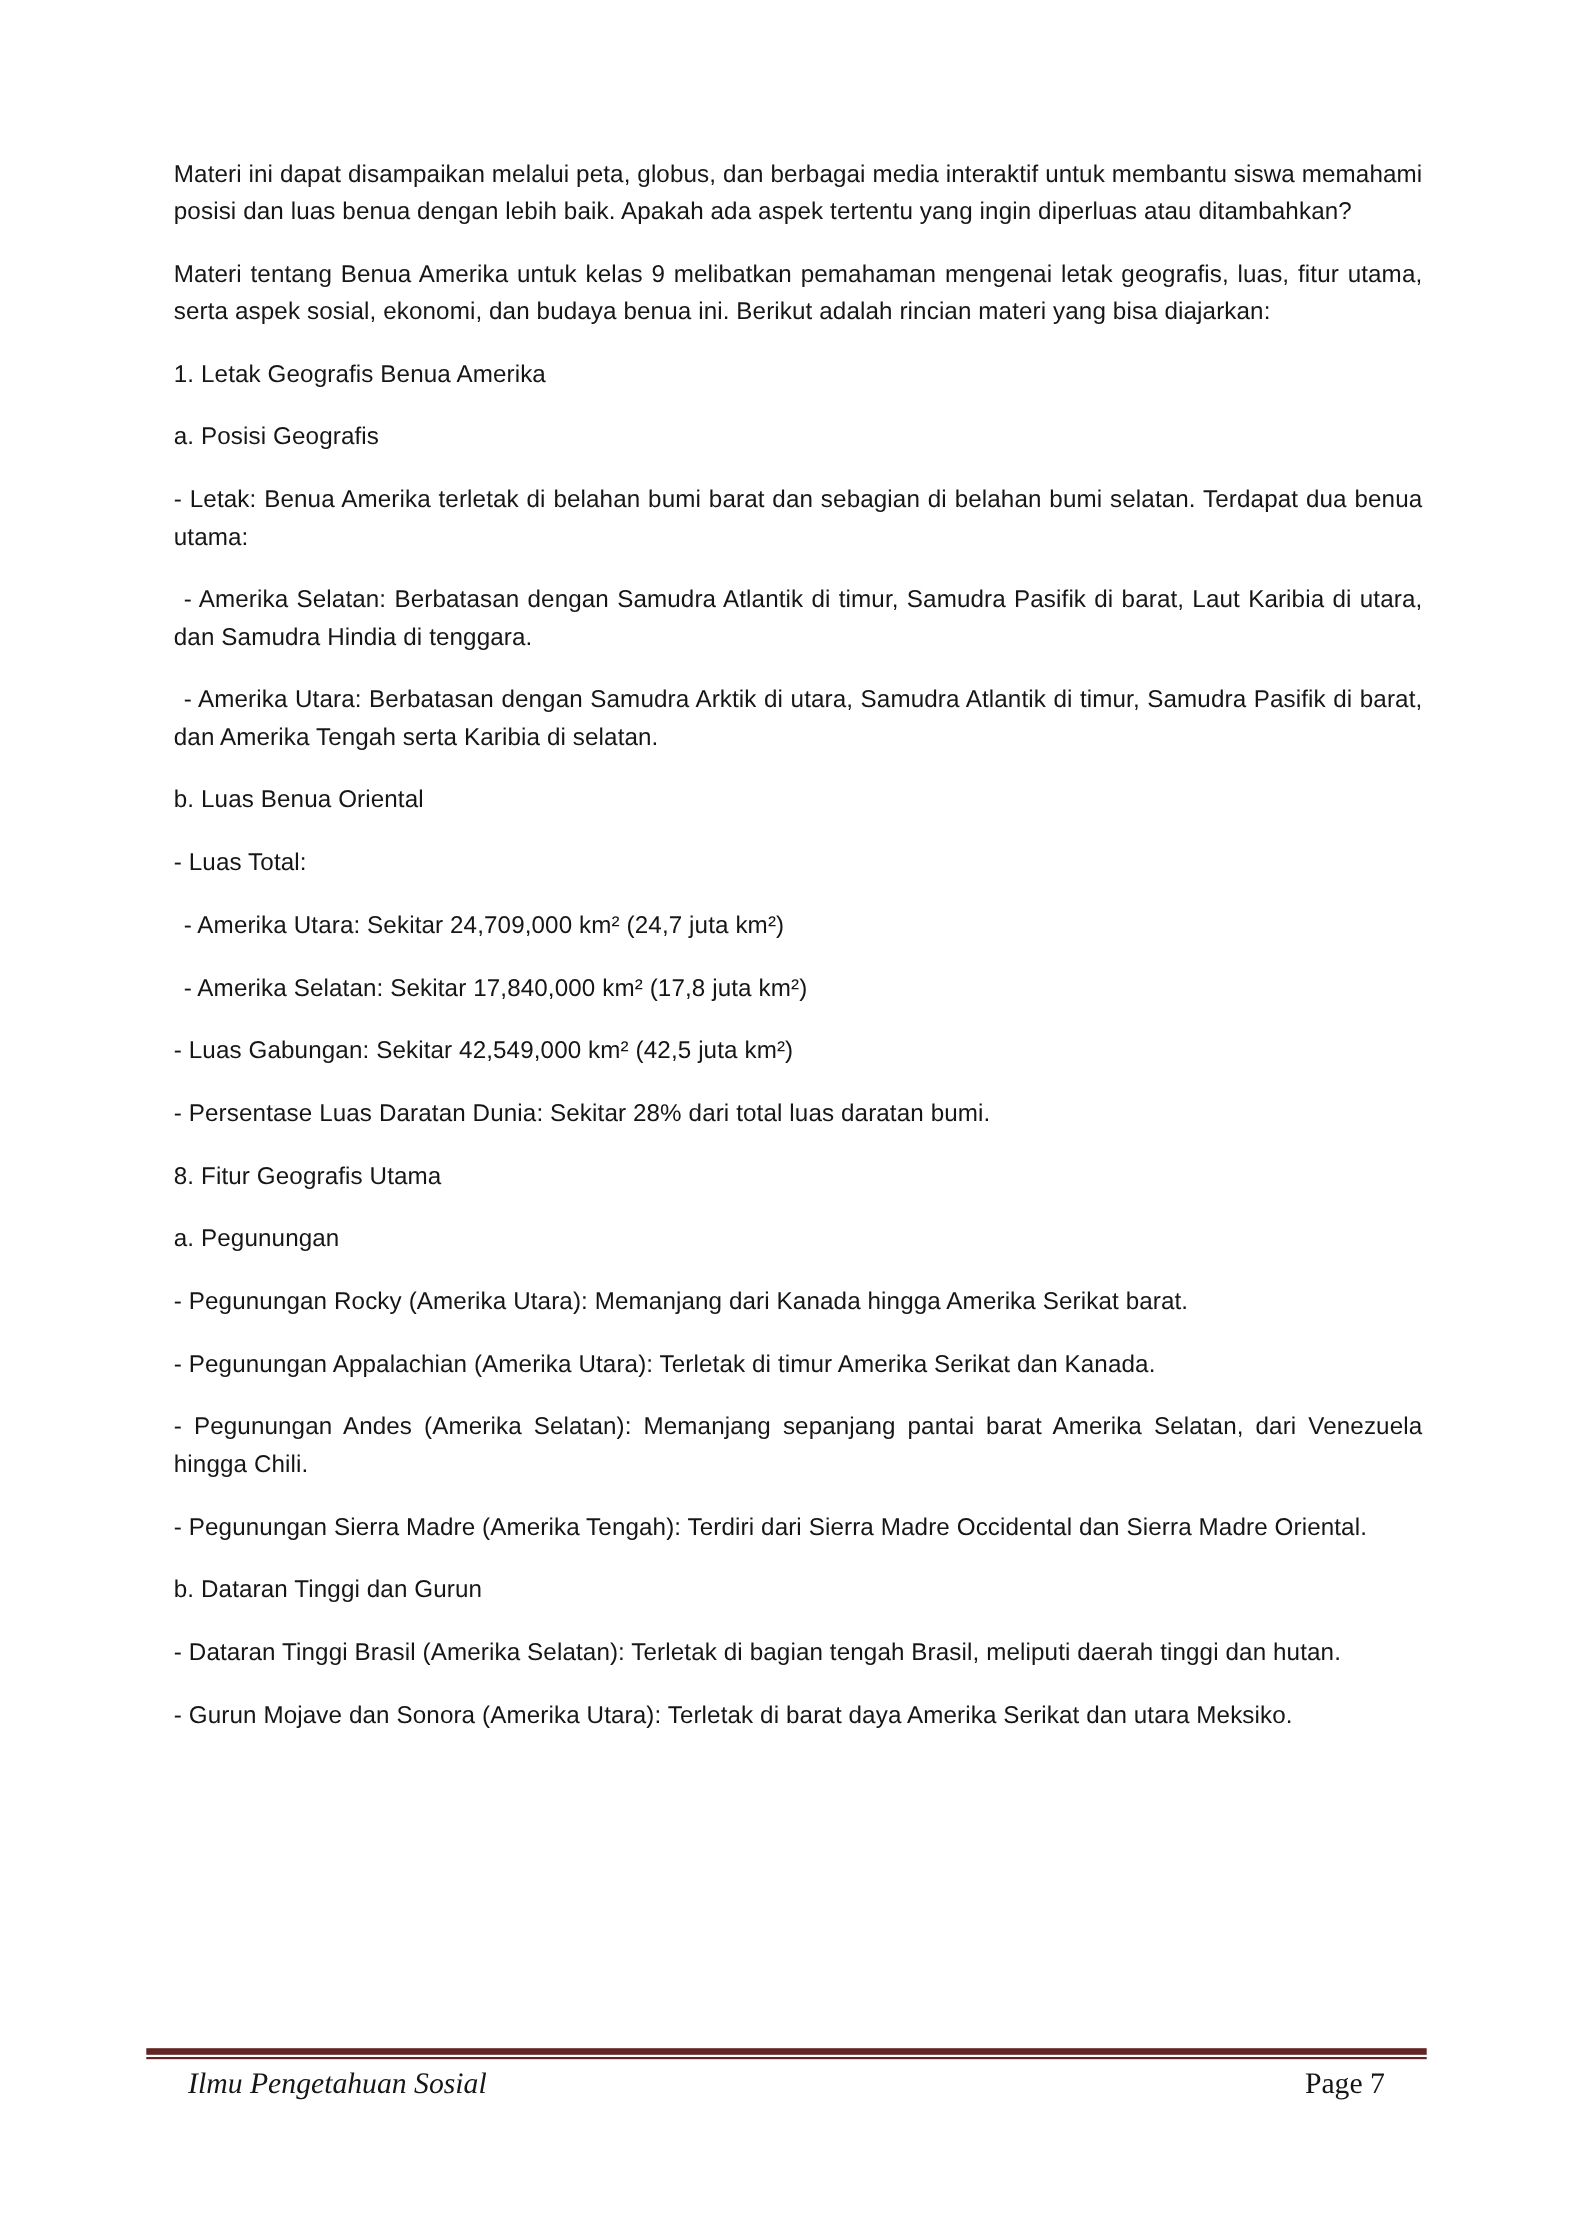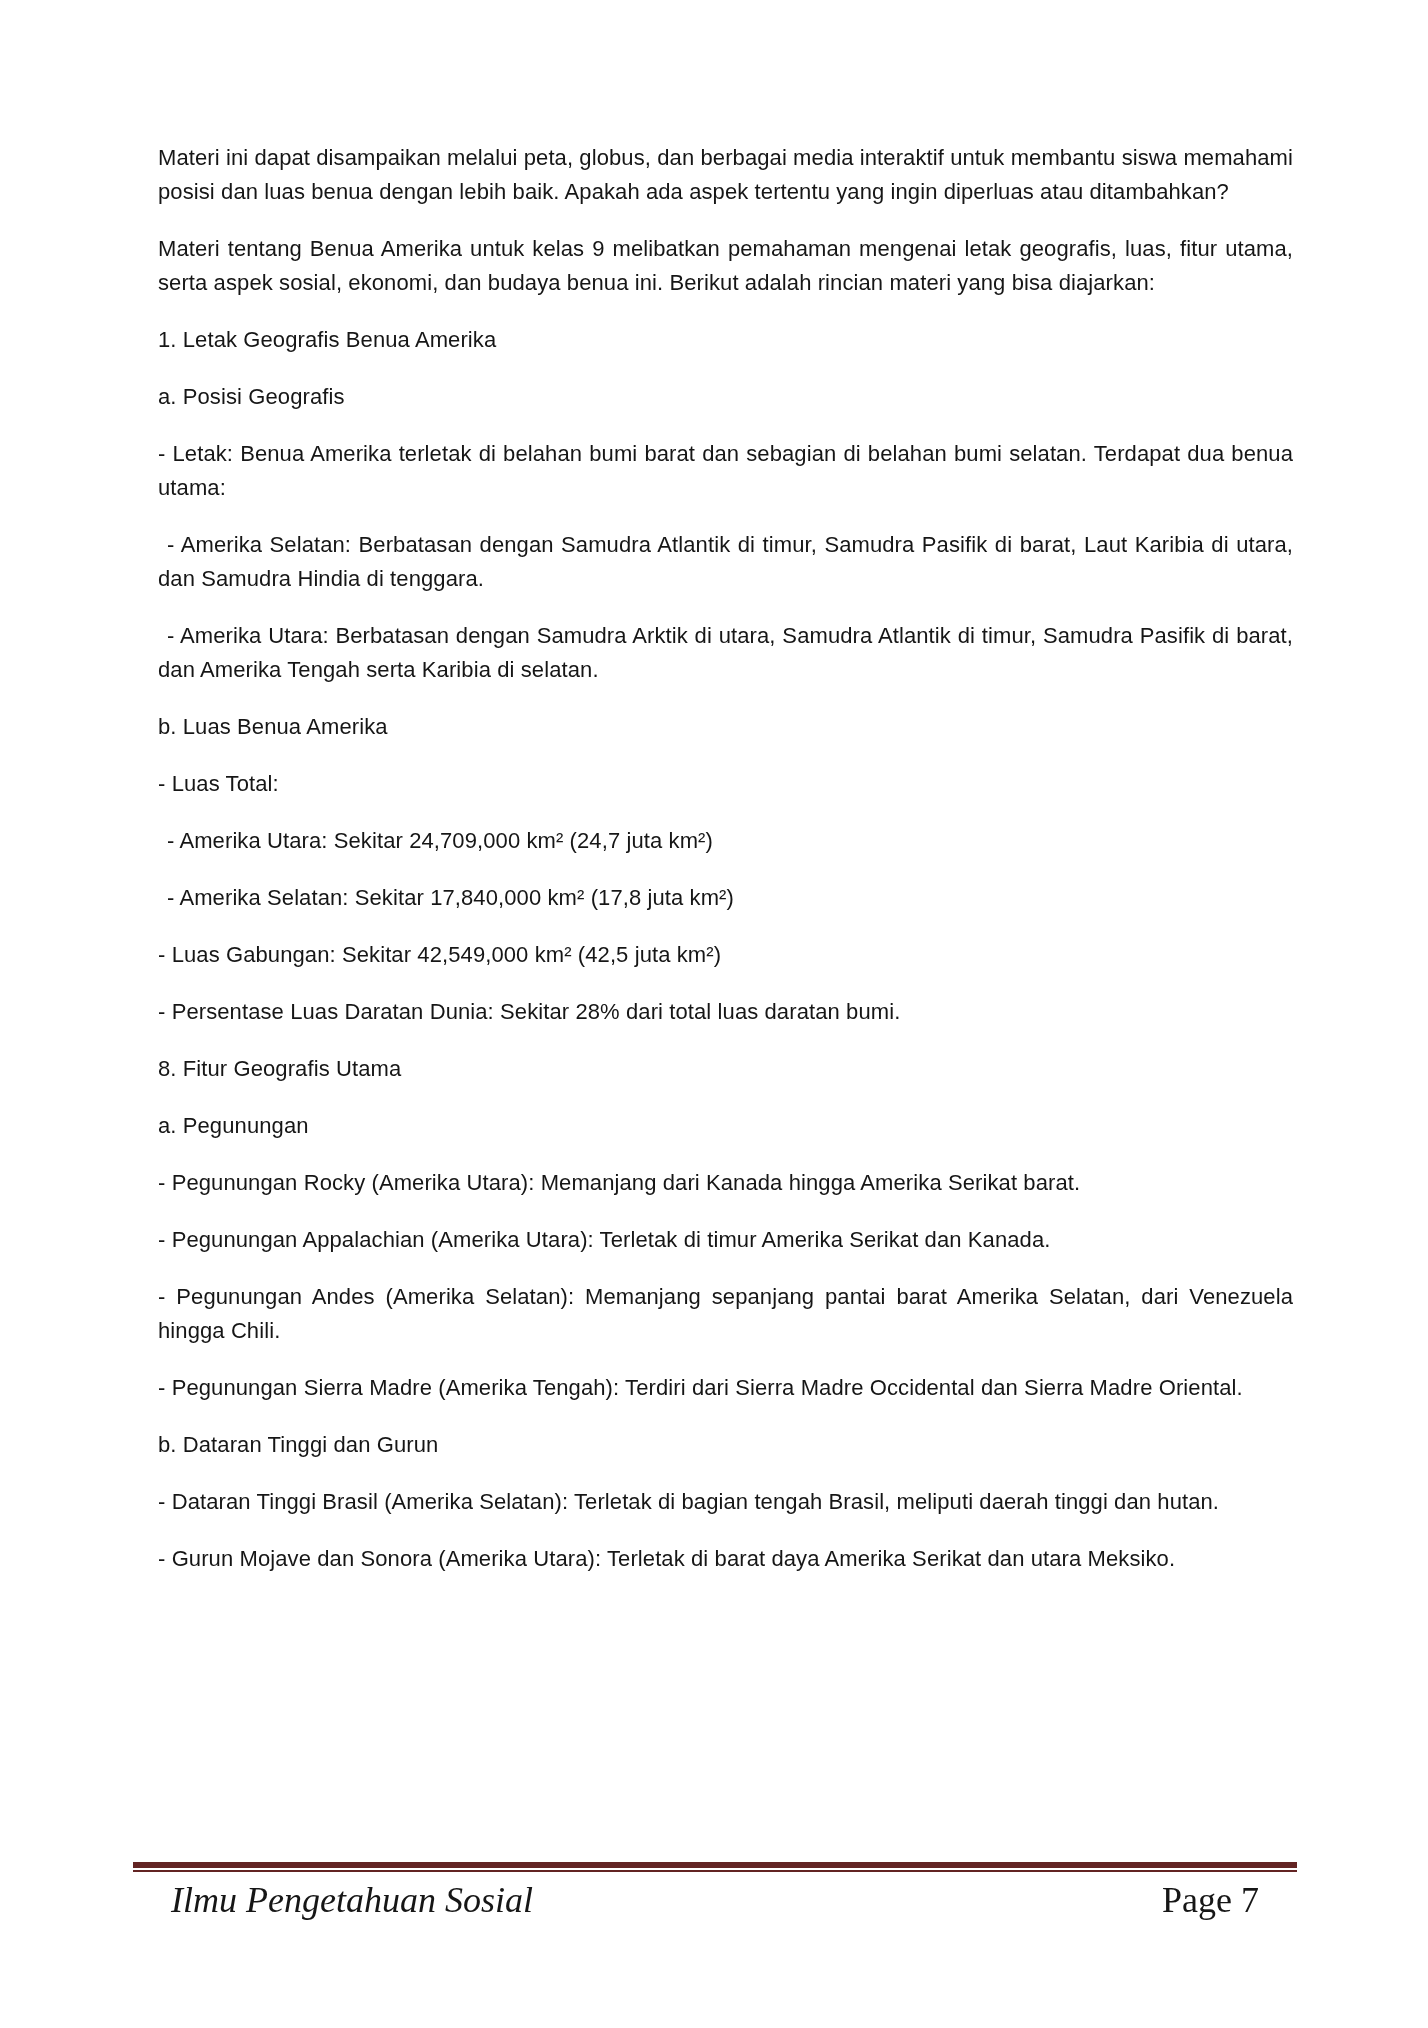--- a/index.html
+++ b/index.html
@@ -47,21 +47,21 @@
     margin-top: 2px;
     background: #632423;
   }
   .footer-row {
     margin-top: 7px;
     padding: 0 38px;
     display: flex;
     justify-content: space-between;
     align-items: baseline;
     font-family: "Liberation Serif", serif;
-    font-size: 36px;
+    font-size: 27px;
     color: #161616;
   }
   .footer-left {
     font-style: italic;
   }
   .footer-right {
     font-style: normal;
   }
 </style>
 </head>
@@ -69,21 +69,21 @@
 
 <div class="page">
   <div class="content">
     <p class="para">Materi ini dapat disampaikan melalui peta, globus, dan berbagai media interaktif untuk membantu siswa memahami posisi dan luas benua dengan lebih baik. Apakah ada aspek tertentu yang ingin diperluas atau ditambahkan?</p>
     <p class="para">Materi tentang Benua Amerika untuk kelas 9 melibatkan pemahaman mengenai letak geografis, luas, fitur utama, serta aspek sosial, ekonomi, dan budaya benua ini. Berikut adalah rincian materi yang bisa diajarkan:</p>
     <p class="para">1. Letak Geografis Benua Amerika</p>
     <p class="para">a. Posisi Geografis</p>
     <p class="para">- Letak: Benua Amerika terletak di belahan bumi barat dan sebagian di belahan bumi selatan. Terdapat dua benua utama:</p>
     <p class="para sub-indent">- Amerika Selatan: Berbatasan dengan Samudra Atlantik di timur, Samudra Pasifik di barat, Laut Karibia di utara, dan Samudra Hindia di tenggara.</p>
     <p class="para sub-indent">- Amerika Utara: Berbatasan dengan Samudra Arktik di utara, Samudra Atlantik di timur, Samudra Pasifik di barat, dan Amerika Tengah serta Karibia di selatan.</p>
-    <p class="para">b. Luas Benua Amerika</p>
+    <p class="para">b. Luas Benua Oriental</p>
     <p class="para">- Luas Total:</p>
     <p class="para sub-indent">- Amerika Utara: Sekitar 24,709,000 km² (24,7 juta km²)</p>
     <p class="para sub-indent">- Amerika Selatan: Sekitar 17,840,000 km² (17,8 juta km²)</p>
     <p class="para">- Luas Gabungan: Sekitar 42,549,000 km² (42,5 juta km²)</p>
     <p class="para">- Persentase Luas Daratan Dunia: Sekitar 28% dari total luas daratan bumi.</p>
     <p class="para">8. Fitur Geografis Utama</p>
     <p class="para">a. Pegunungan</p>
     <p class="para">- Pegunungan Rocky (Amerika Utara): Memanjang dari Kanada hingga Amerika Serikat barat.</p>
     <p class="para">- Pegunungan Appalachian (Amerika Utara): Terletak di timur Amerika Serikat dan Kanada.</p>
     <p class="para">- Pegunungan Andes (Amerika Selatan): Memanjang sepanjang pantai barat Amerika Selatan, dari Venezuela hingga Chili.</p>

